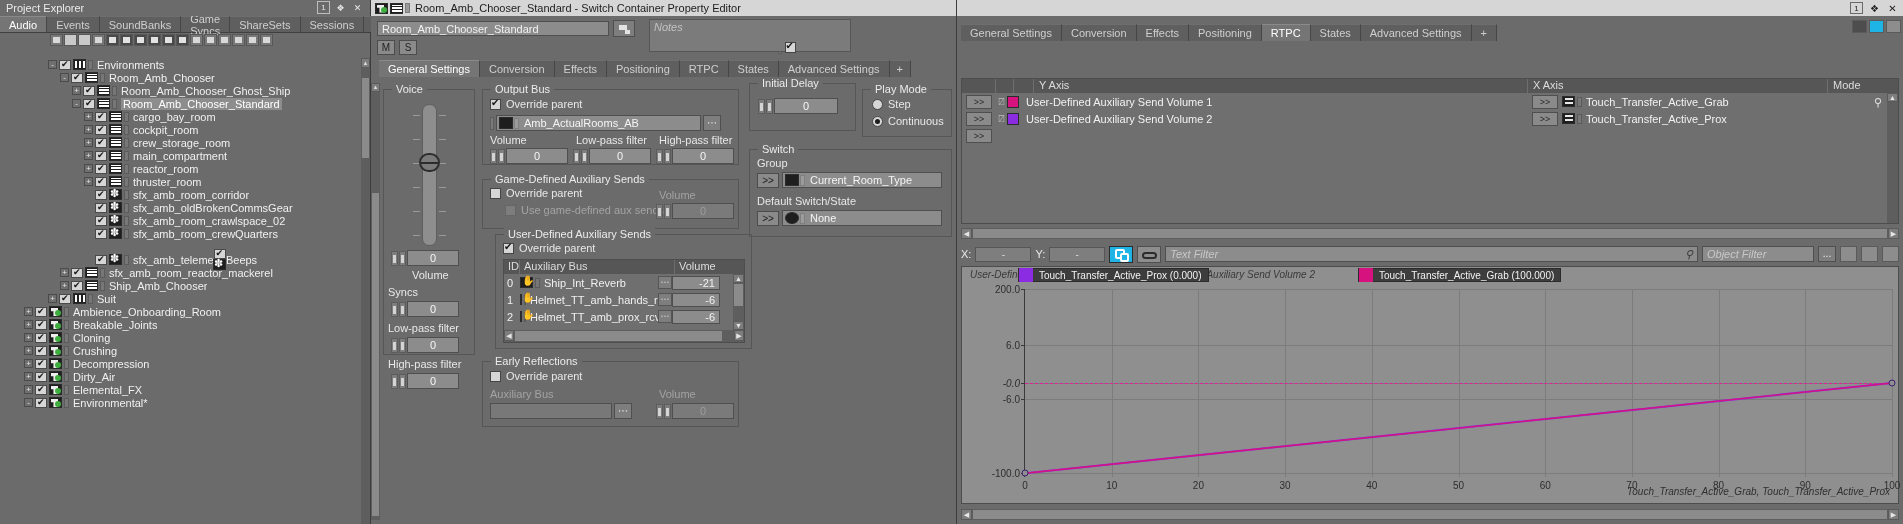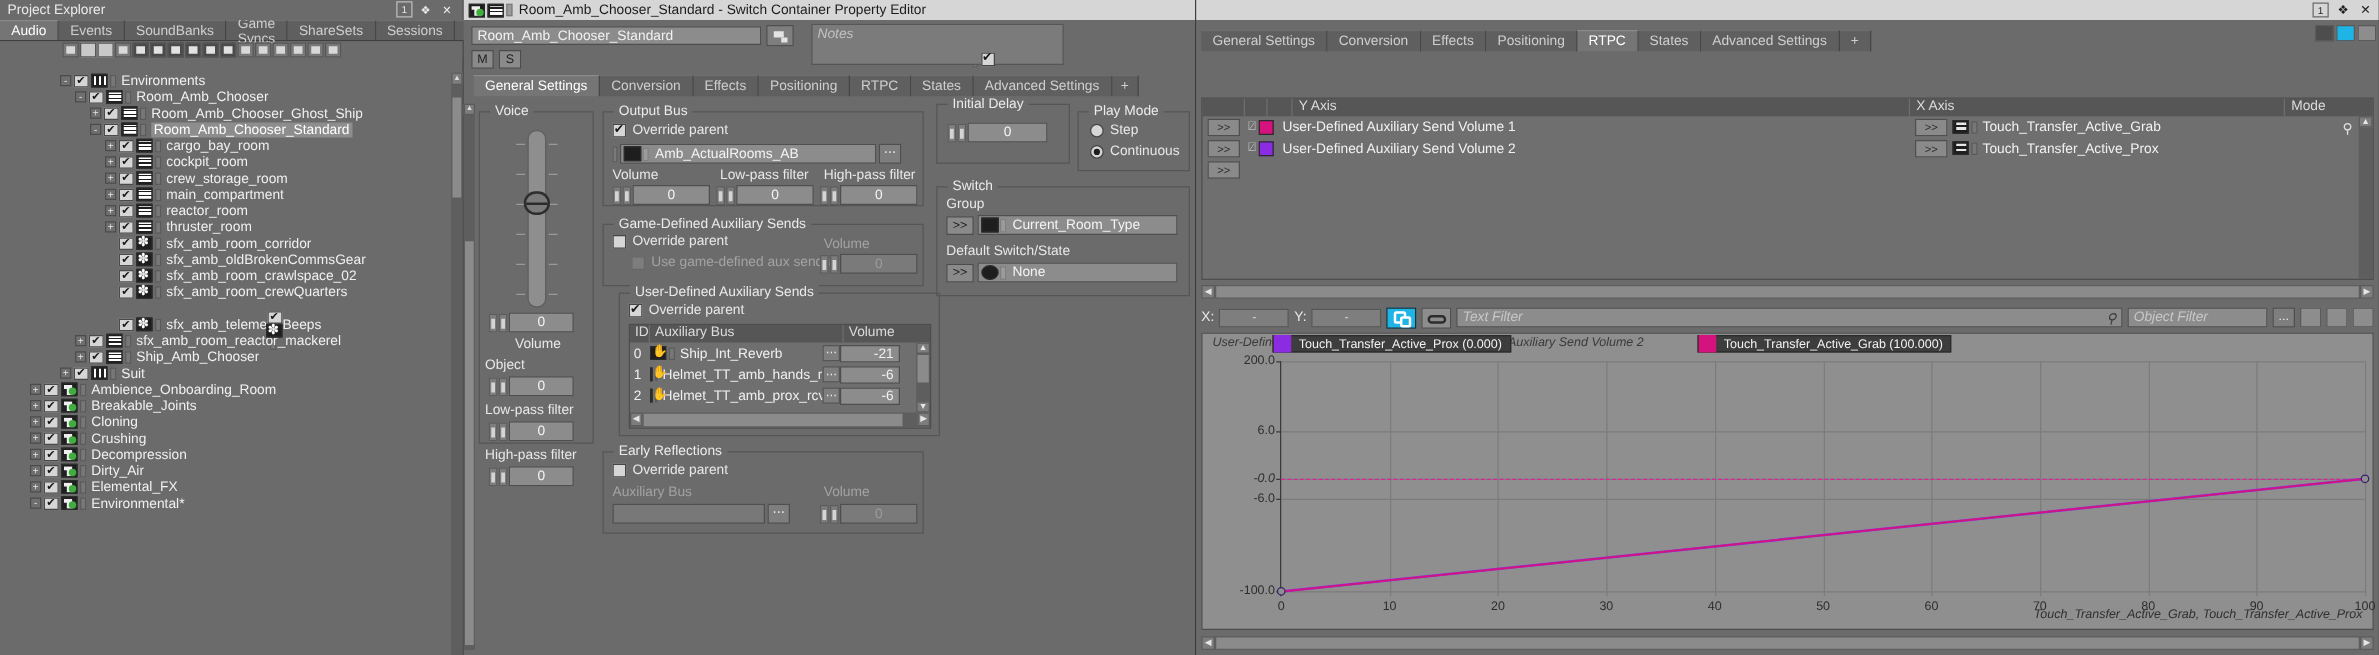--- a/index.html
+++ b/index.html
@@ -532,21 +532,21 @@
               <span style="top:130px"></span>
           </div>
           <div class="thumb" style="top:48px;"></div>
         </div>
         <div class="rtpcgroup" style="position:absolute; left:7px; top:160px;">
           <span class="rtpcico"></span>
           <span class="rtpcico"></span>
           <div class="numfield" style="width:52px;">0</div>
         </div>
         <div class="lbl-s" style="position:absolute; left:28px; top:179px;">Volume</div>
-        <div class="lbl-s" style="position:absolute; left:4px; top:196px;">Object</div>
+        <div class="lbl-s" style="position:absolute; left:4px; top:196px;">Syncs</div>
         <div class="rtpcgroup" style="position:absolute; left:7px; top:211px;">
           <span class="rtpcico"></span>
           <span class="rtpcico"></span>
           <div class="numfield" style="width:52px;">0</div>
         </div>
         <div class="lbl-s" style="position:absolute; left:4px; top:232px;">Low-pass filter</div>
         <div class="rtpcgroup" style="position:absolute; left:7px; top:247px;">
           <span class="rtpcico"></span>
           <span class="rtpcico"></span>
           <div class="numfield" style="width:52px;">0</div>

